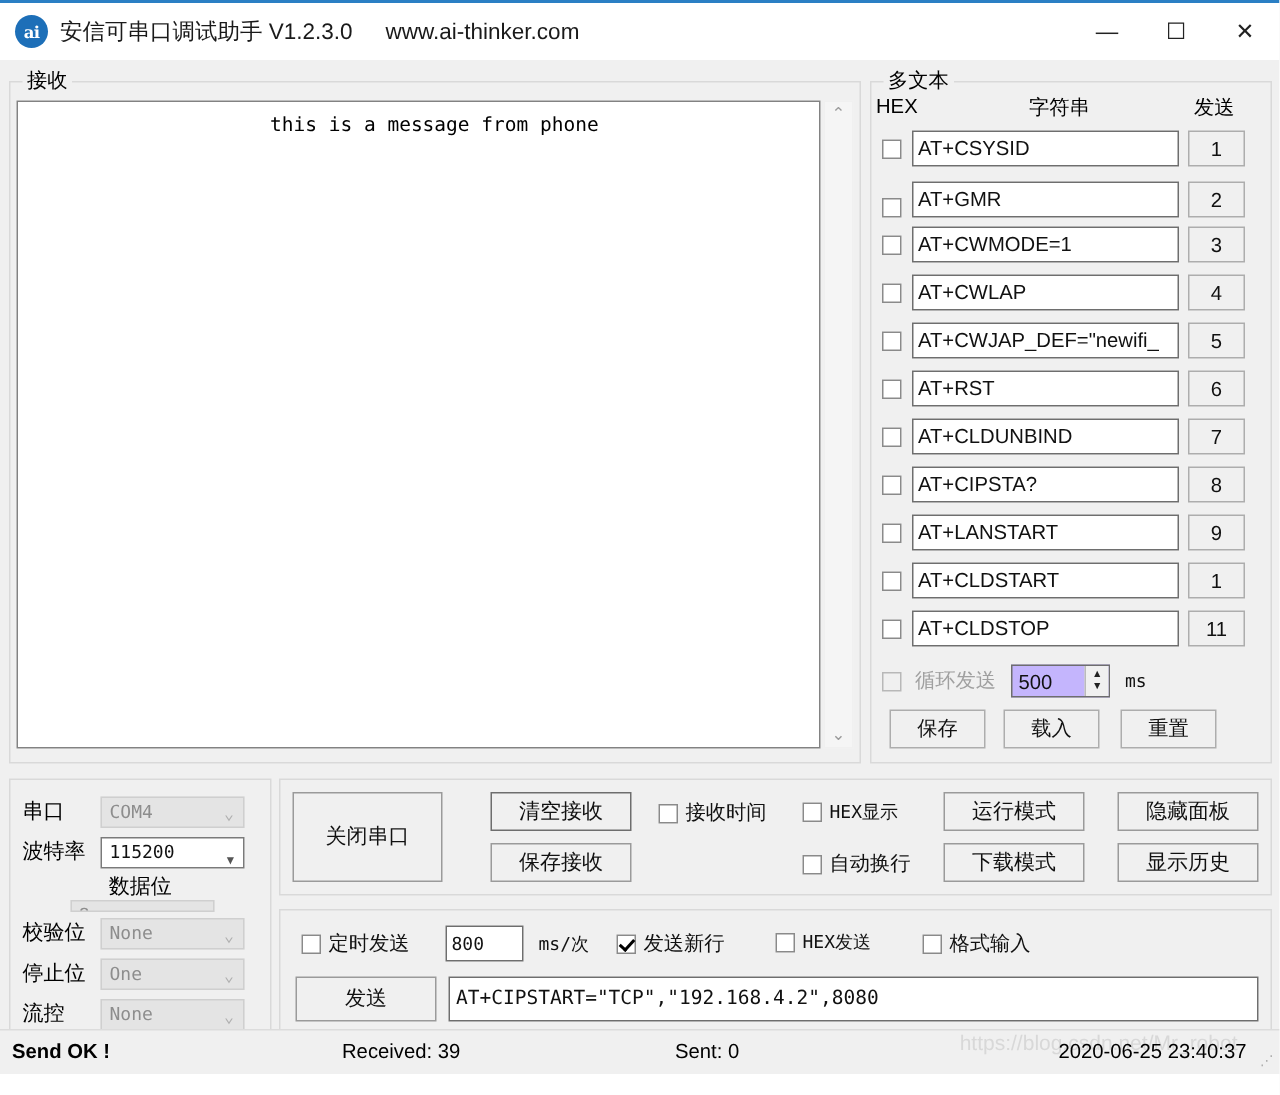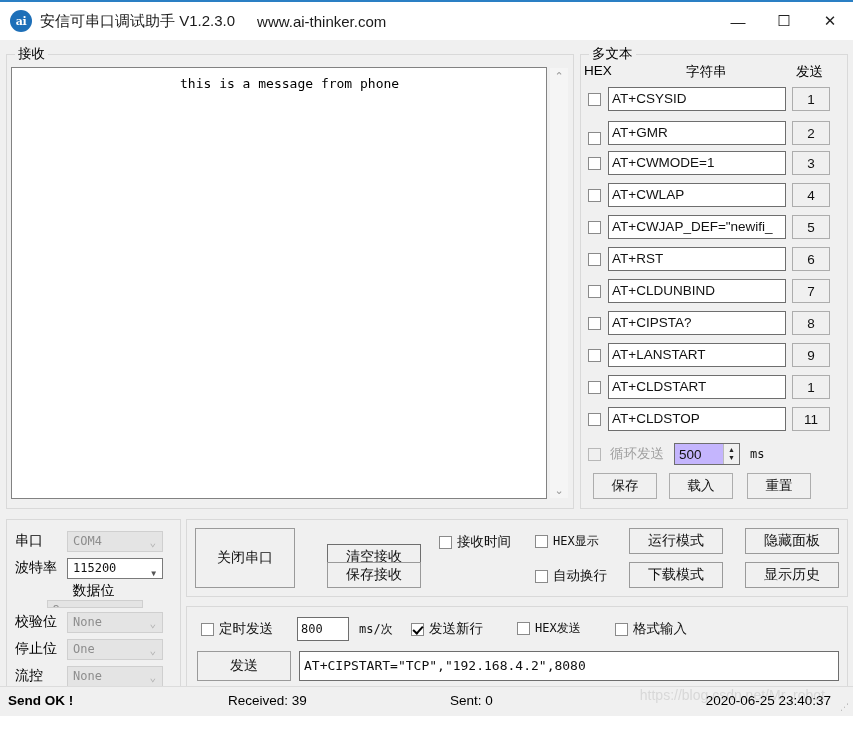--- a/index.html
+++ b/index.html
@@ -368,21 +368,21 @@
         <div class="srow" style="top: 143px;">
           <div class="slabel">流控</div>
           <div class="combo"><span>None</span><span class="chev">⌄</span></div>
         </div>
       </div>
   </div>
 
   <div class="group" id="ctl-group">
     <div class="close-port">关闭串口</div>
 
-    <div class="mbtn strong" style="left:140px; top:24px; width:94px; height:26px;">清空接收</div>
+    <div class="mbtn strong" style="left:140px; top:8px; width:94px; height:26px;">清空接收</div>
     <div class="mbtn" style="left:140px; top:42px; width:94px; height:26px;">保存接收</div>
 
     <div class="ckwrap" style="left:252px; top:13px;">
       <div class="cbx" style="margin-left:0;margin-right:0"></div>
       <span class="lbl">接收时间</span>
     </div>
     <div class="ckwrap" style="left:348px; top:13px;">
       <div class="cbx" style="margin-left:0;margin-right:0"></div>
       <span class="lbl mono">HEX显示</span>
     </div>

